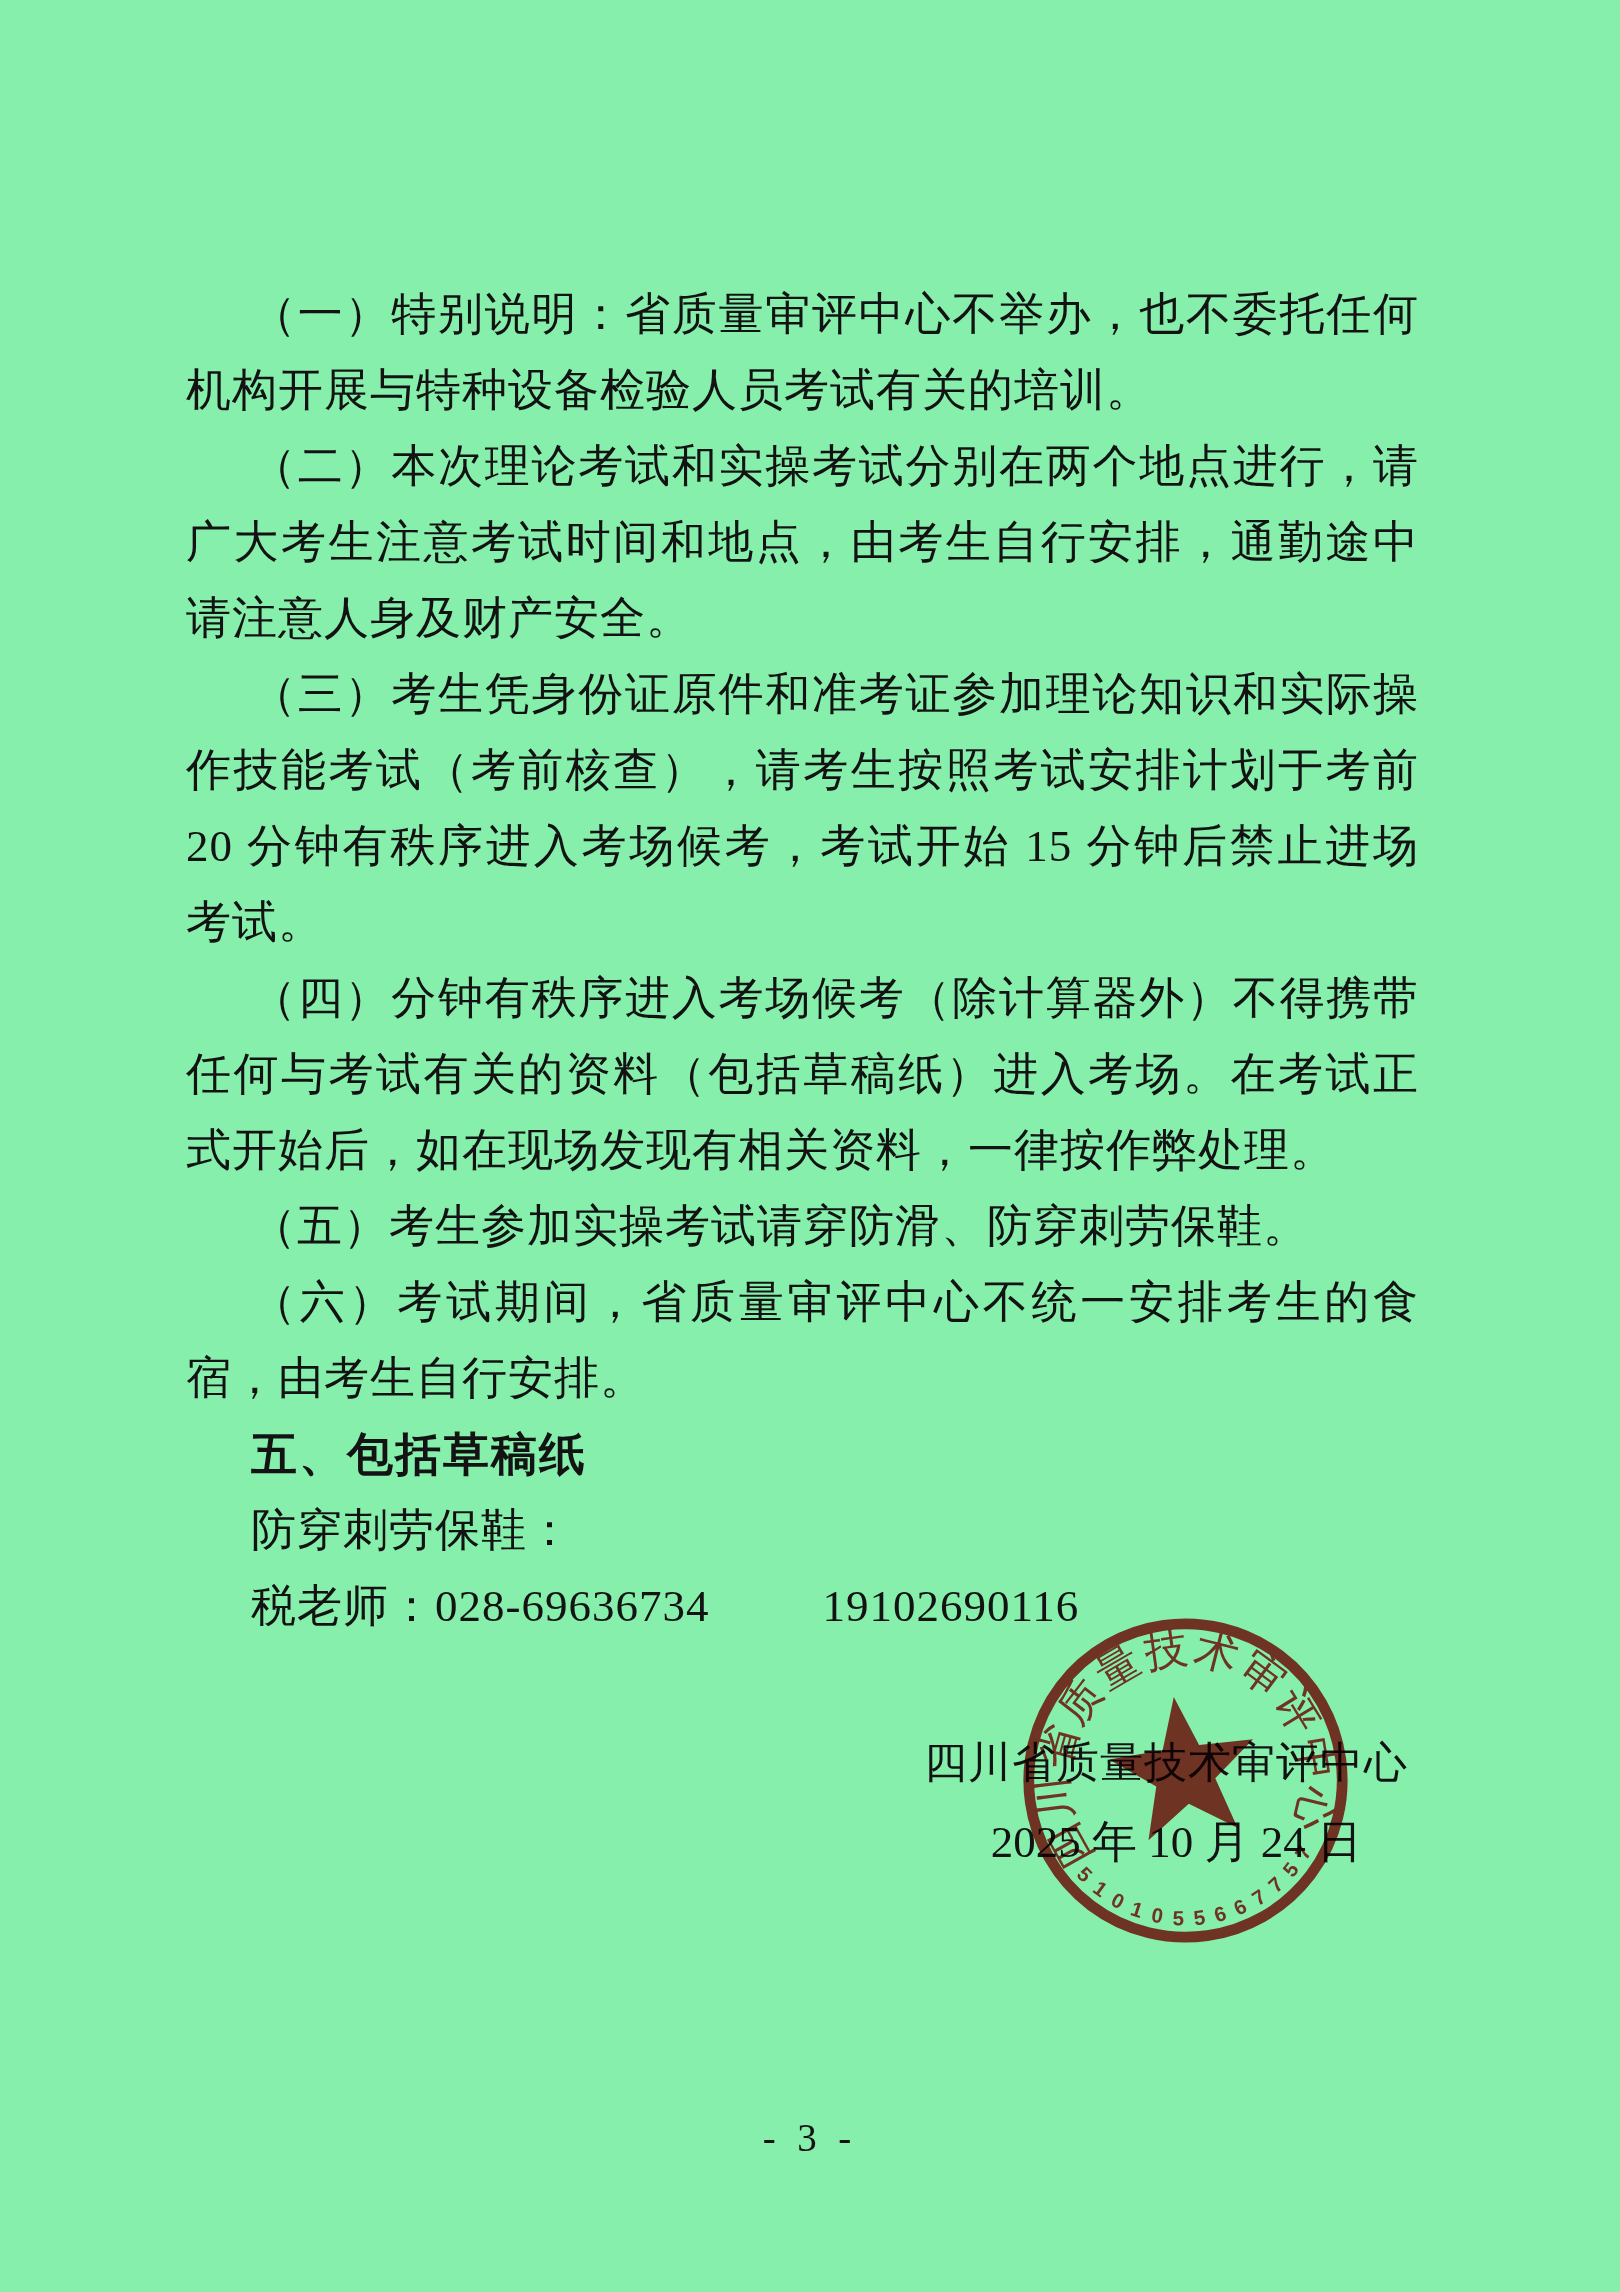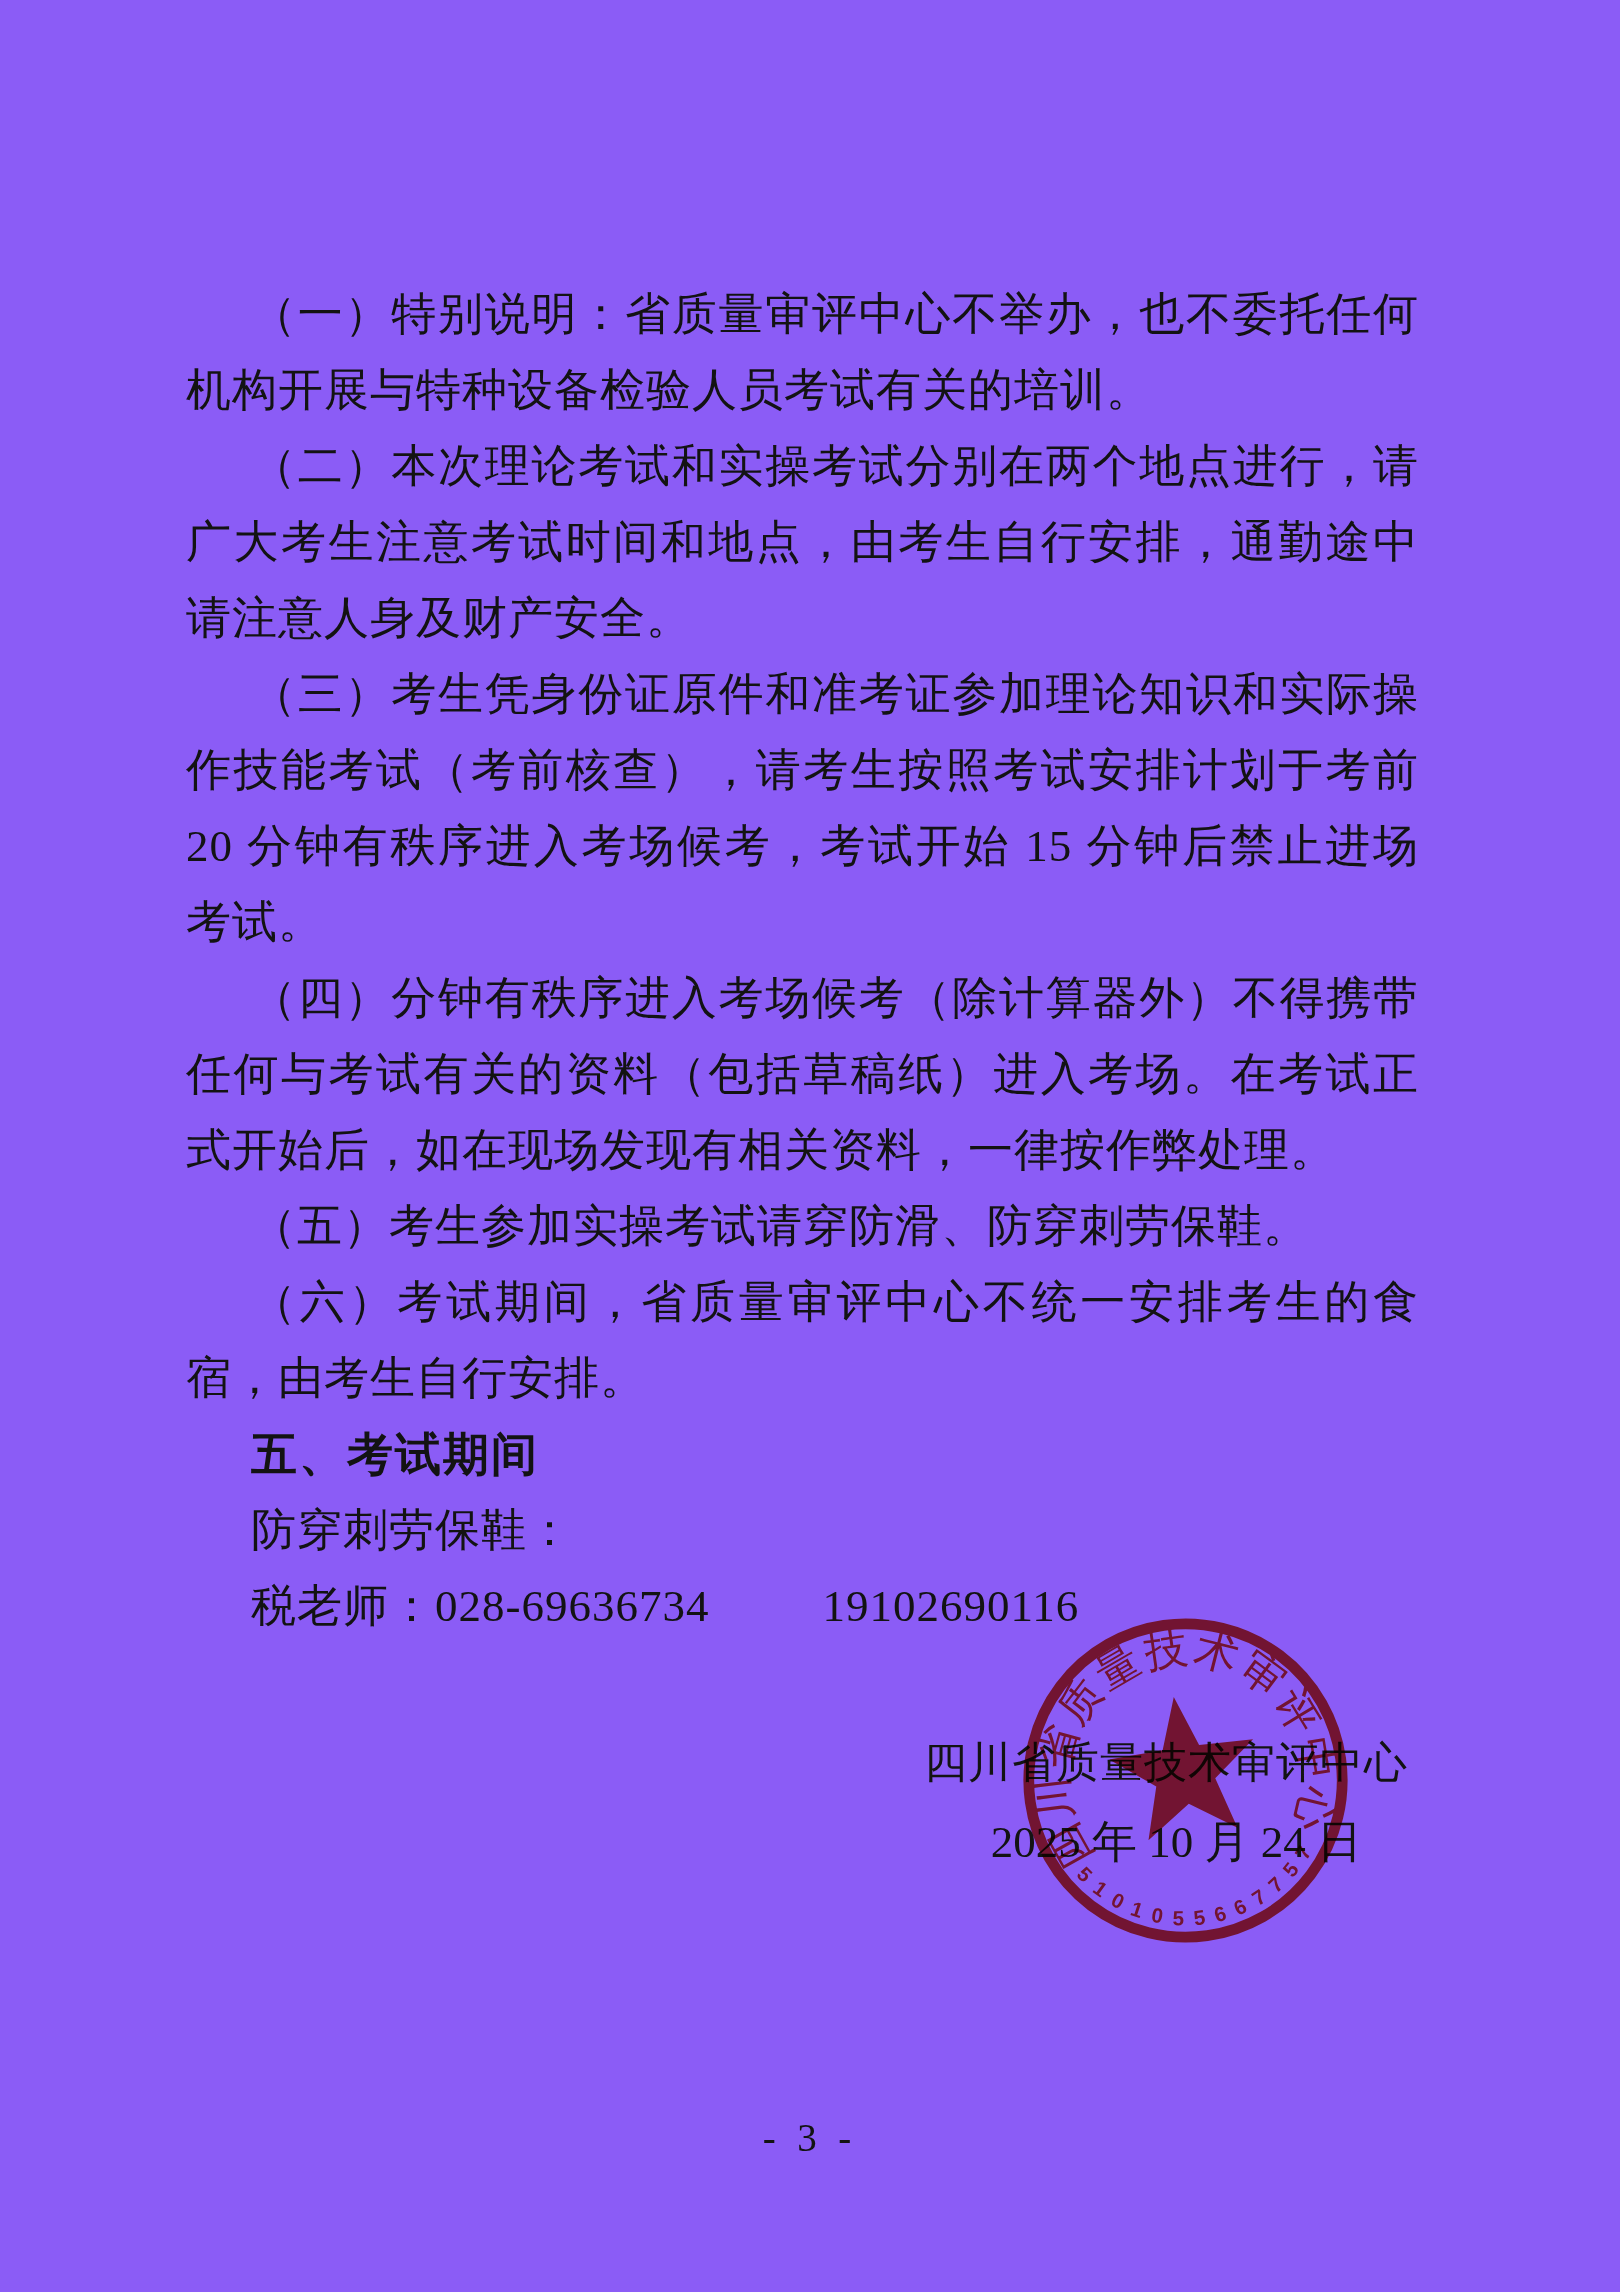--- a/index.html
+++ b/index.html
@@ -5,21 +5,21 @@
   html, body {
     margin: 0;
     padding: 0;
     background: #e9e9e9;
   }
   .page {
     position: relative;
     width: 1620px;
     height: 2293px;
     margin: 0 auto;
-    background: #8b5cf6;
+    background: #86efac;
     overflow: hidden;
     color: #131313;
     font-family: "Liberation Serif", "DejaVu Serif", serif;
   }
   .content {
     position: absolute;
     top: 276px;
     left: 186px;
     width: 1233px;
   }
@@ -91,21 +91,21 @@
 
 <div class="page">
 
   <div class="content">
     <p>（一）特别说明：省质量审评中心不举办，也不委托任何机构开展与特种设备检验人员考试有关的培训。</p>
     <p>（二）本次理论考试和实操考试分别在两个地点进行，请广大考生注意考试时间和地点，由考生自行安排，通勤途中请注意人身及财产安全。</p>
     <p>（三）考生凭身份证原件和准考证参加理论知识和实际操作技能考试（考前核查），请考生按照考试安排计划于考前 20 分钟有秩序进入考场候考，考试开始 15 分钟后禁止进场考试。</p>
     <p>（四）分钟有秩序进入考场候考（除计算器外）不得携带任何与考试有关的资料（包括草稿纸）进入考场。在考试正式开始后，如在现场发现有相关资料，一律按作弊处理。</p>
     <p>（五）考生参加实操考试请穿防滑、防穿刺劳保鞋。</p>
     <p>（六）考试期间，省质量审评中心不统一安排考生的食宿，由考生自行安排。</p>
-    <h2 class="section-heading">五、考试期间</h2>
+    <h2 class="section-heading">五、包括草稿纸</h2>
     <p class="contact-line">防穿刺劳保鞋：</p>
     <p class="contact-line"><span>税老师：</span><span>028-69636734</span><span class="phone-2">19102690116</span></p>
   </div>
 
   <div class="signature-org">四川省质量技术审评中心</div>
   <div class="signature-date">2025 年 10 月 24 日</div>
 
   <svg class="seal" viewBox="0 0 340 340" xmlns="http://www.w3.org/2000/svg" aria-hidden="true">
     <defs>
       <path id="seal-title-arc" d="M 68.8 234.8 A 120 120 0 1 1 271.2 234.8" fill="none"></path>

